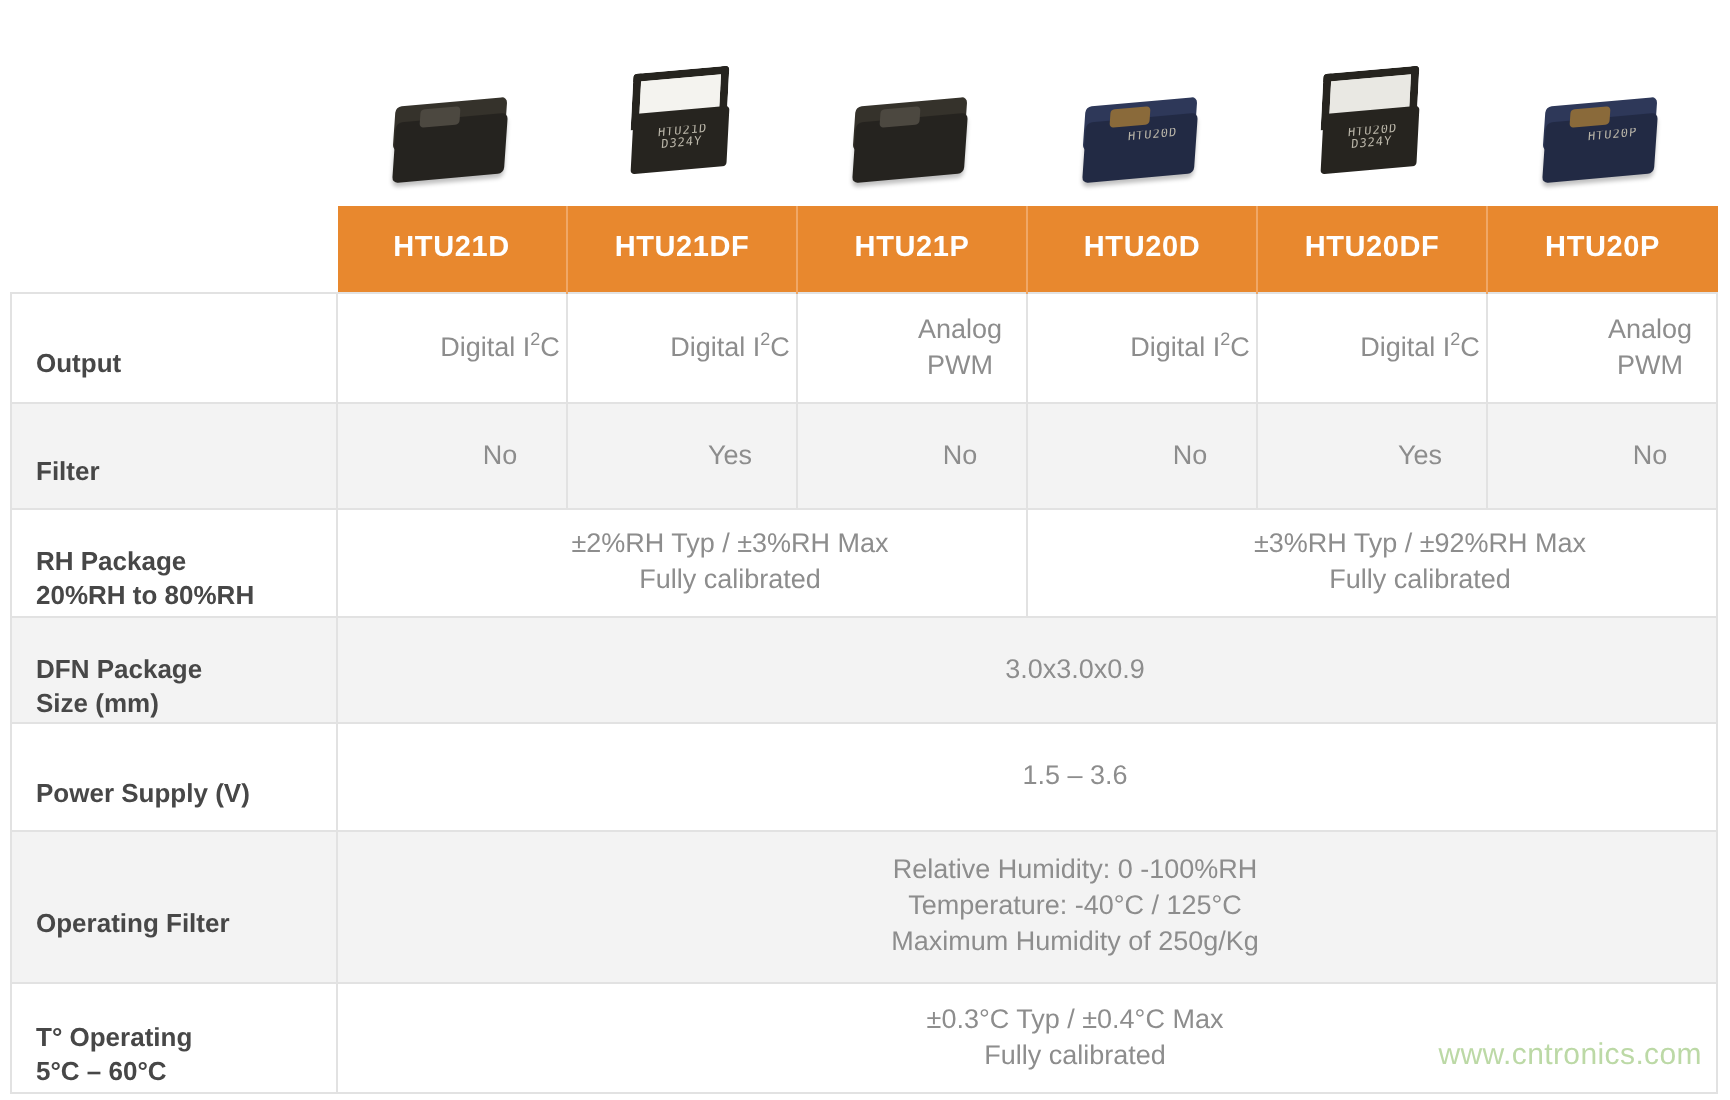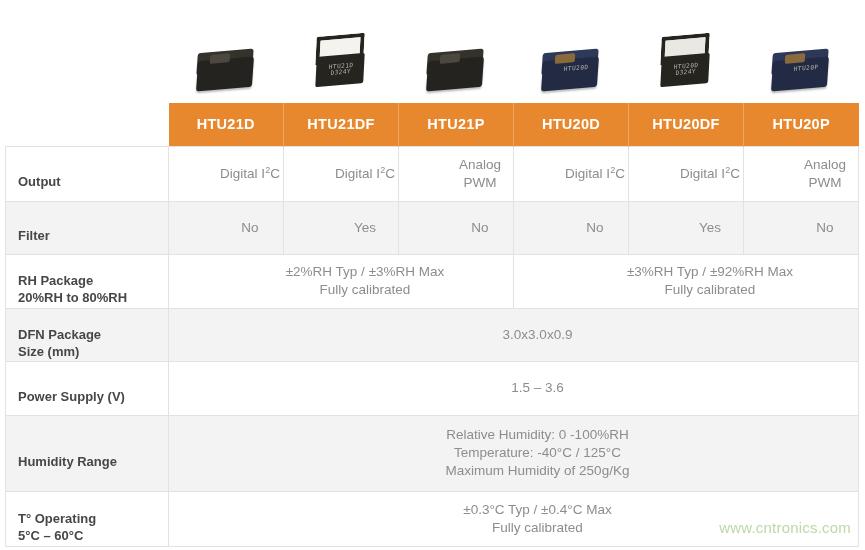--- a/index.html
+++ b/index.html
@@ -289,21 +289,21 @@
         </td>
         <td class="val" colspan="6">3.0x3.0x0.9</td>
       </tr>
 
       <tr class="white r5">
         <td class="rowlabel">Power Supply (V)</td>
         <td class="val" colspan="6">1.5 – 3.6</td>
       </tr>
 
       <tr class="gray r6">
-        <td class="rowlabel">Humidity Range</td>
+        <td class="rowlabel">Operating Filter</td>
         <td class="val" colspan="6">
           <div>Relative Humidity: 0 -100%RH</div>
           <div>Temperature: -40°C / 125°C</div>
           <div>Maximum Humidity of 250g/Kg</div>
         </td>
       </tr>
 
       <tr class="white r7">
         <td class="rowlabel">
           <div>T° Operating</div>

